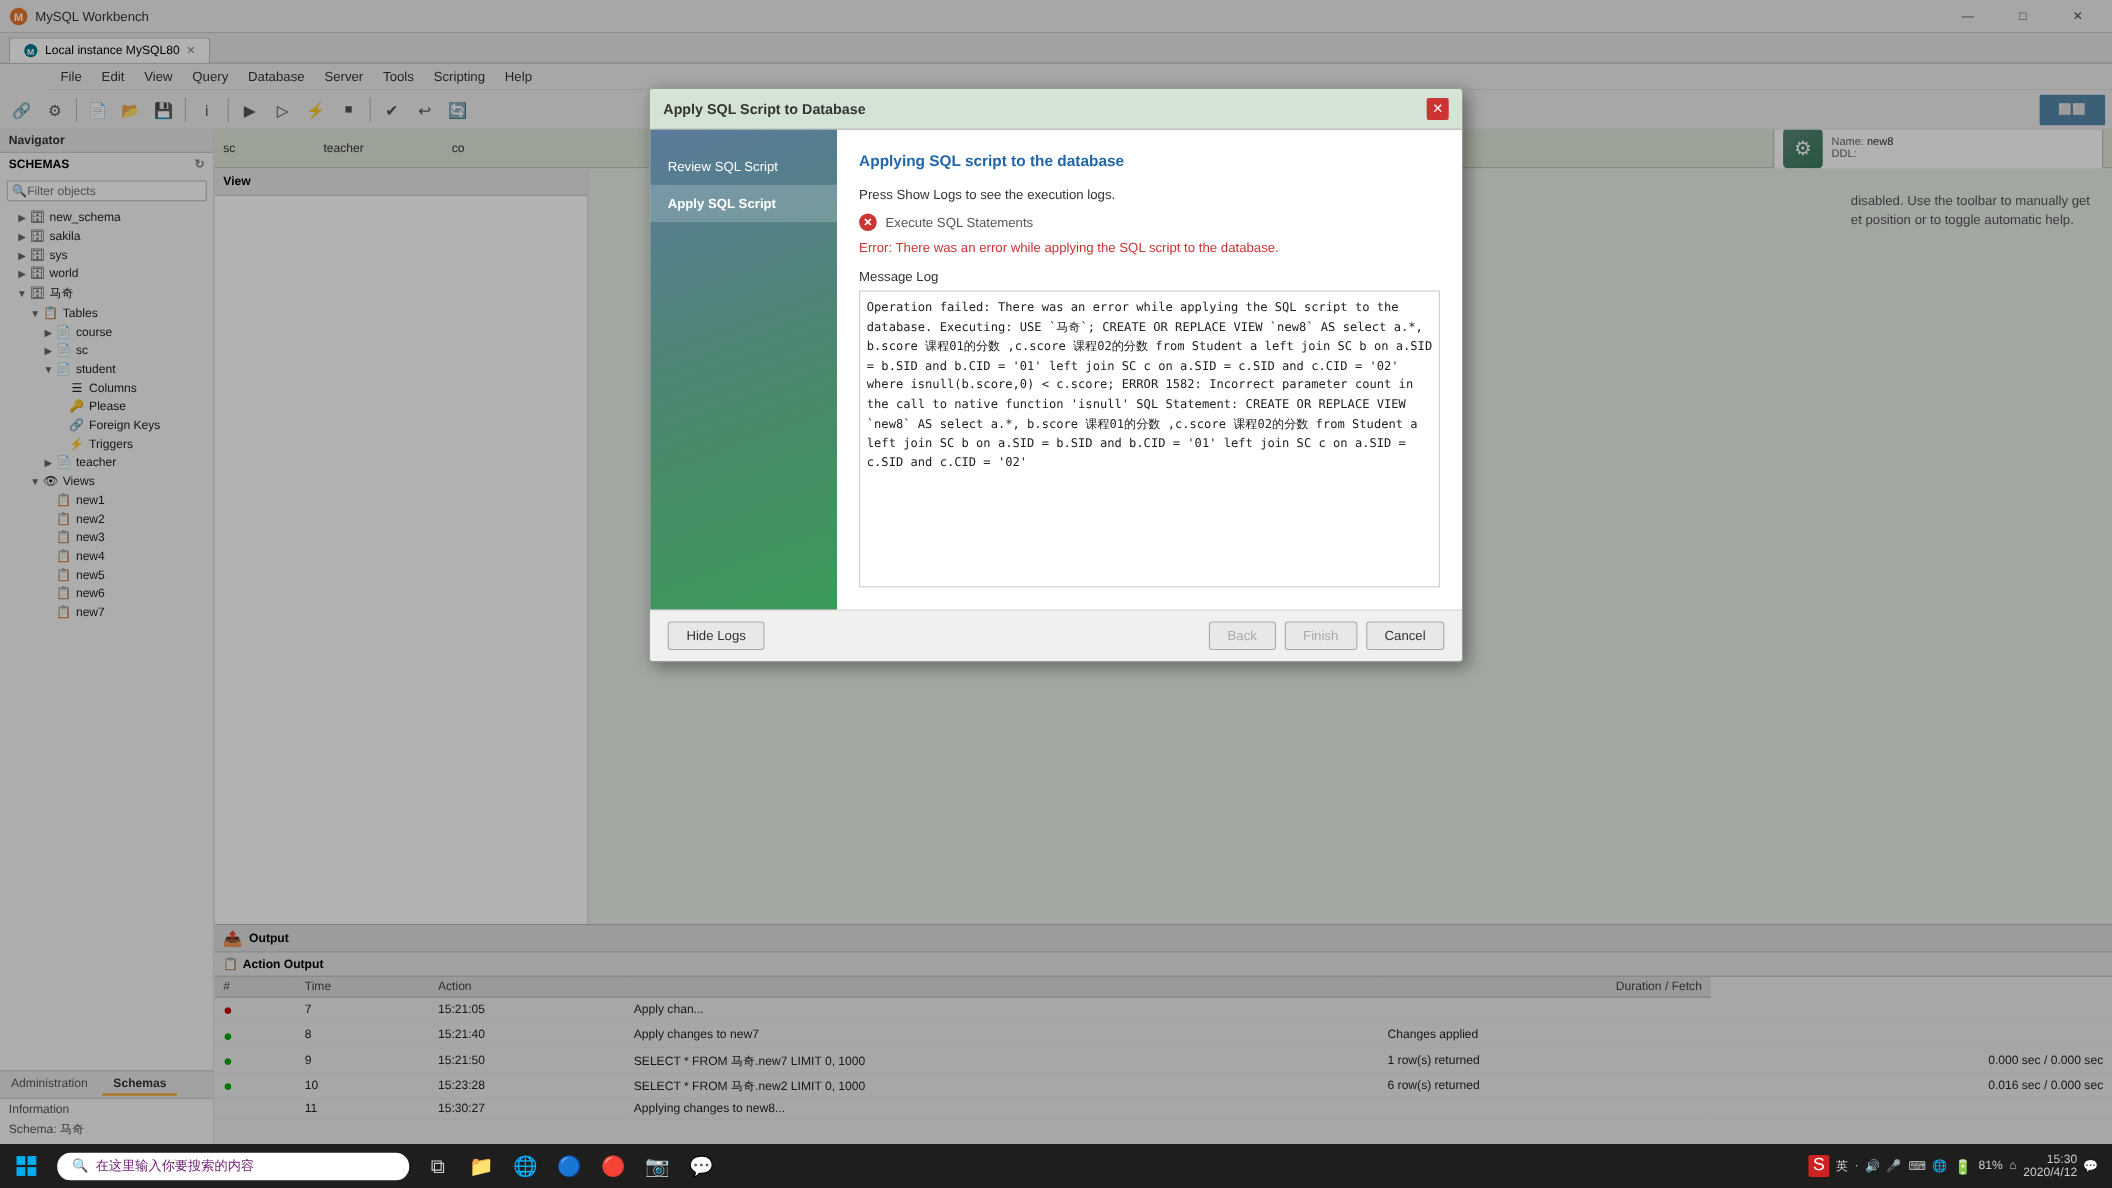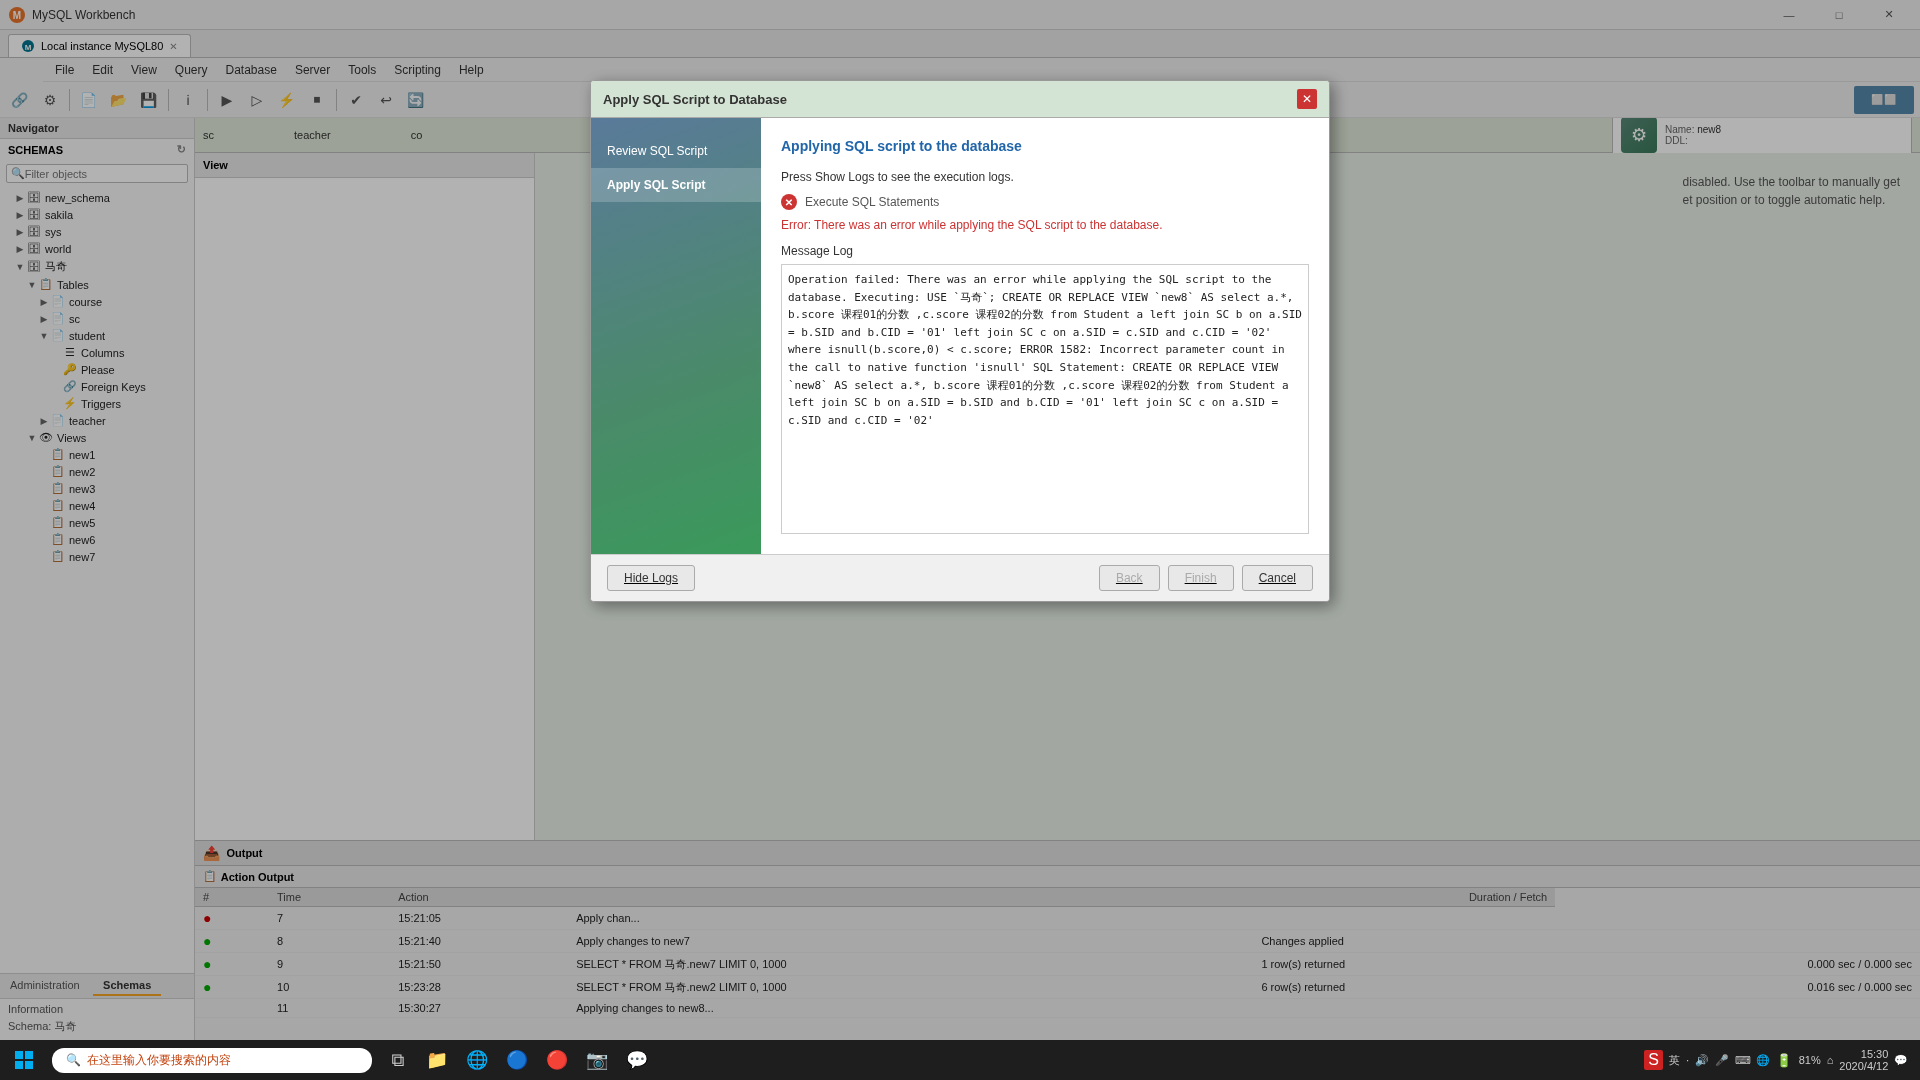--- a/index.html
+++ b/index.html
@@ -395,21 +395,20 @@
       color: #222;
       line-height: 1.6;
     }
     #modal-footer {
       padding: 10px 16px;
       background: #f0f0f0;
       border-top: 1px solid #ccc;
       display: flex;
       align-items: center;
       gap: 8px;
-      text-decoration: underline;
     }
     .modal-btn {
       padding: 5px 16px;
       font-size: 12px;
       border: 1px solid #aaa;
       background: #e8e8e8;
       border-radius: 3px;
       cursor: pointer;
       color: #333;
     }
@@ -791,21 +790,21 @@
   <div id="start-btn">
     <svg width="20" height="20" viewBox="0 0 20 20">
       <rect x="1" y="1" width="8" height="8" fill="#00adef"></rect>
       <rect x="11" y="1" width="8" height="8" fill="#00adef"></rect>
       <rect x="1" y="11" width="8" height="8" fill="#00adef"></rect>
       <rect x="11" y="11" width="8" height="8" fill="#00adef"></rect>
     </svg>
   </div>
   <div id="search-bar">
     <span style="color:#888;">🔍</span>
-    <span style="color:#c2410c;font-size:12px;">在这里输入你要搜索的内容</span>
+    <span style="color:#701a75;font-size:12px;">在这里输入你要搜索的内容</span>
   </div>
   <div class="taskbar-icons">
     <div class="taskbar-icon">⧉</div>
     <div class="taskbar-icon">📁</div>
     <div class="taskbar-icon" style="color:#0078d4;">🌐</div>
     <div class="taskbar-icon" style="color:#0078d4;">🔵</div>
     <div class="taskbar-icon" style="color:#e55;">🔴</div>
     <div class="taskbar-icon" style="color:#aaa;">📷</div>
     <div class="taskbar-icon" style="color:#07c;">💬</div>
   </div>

